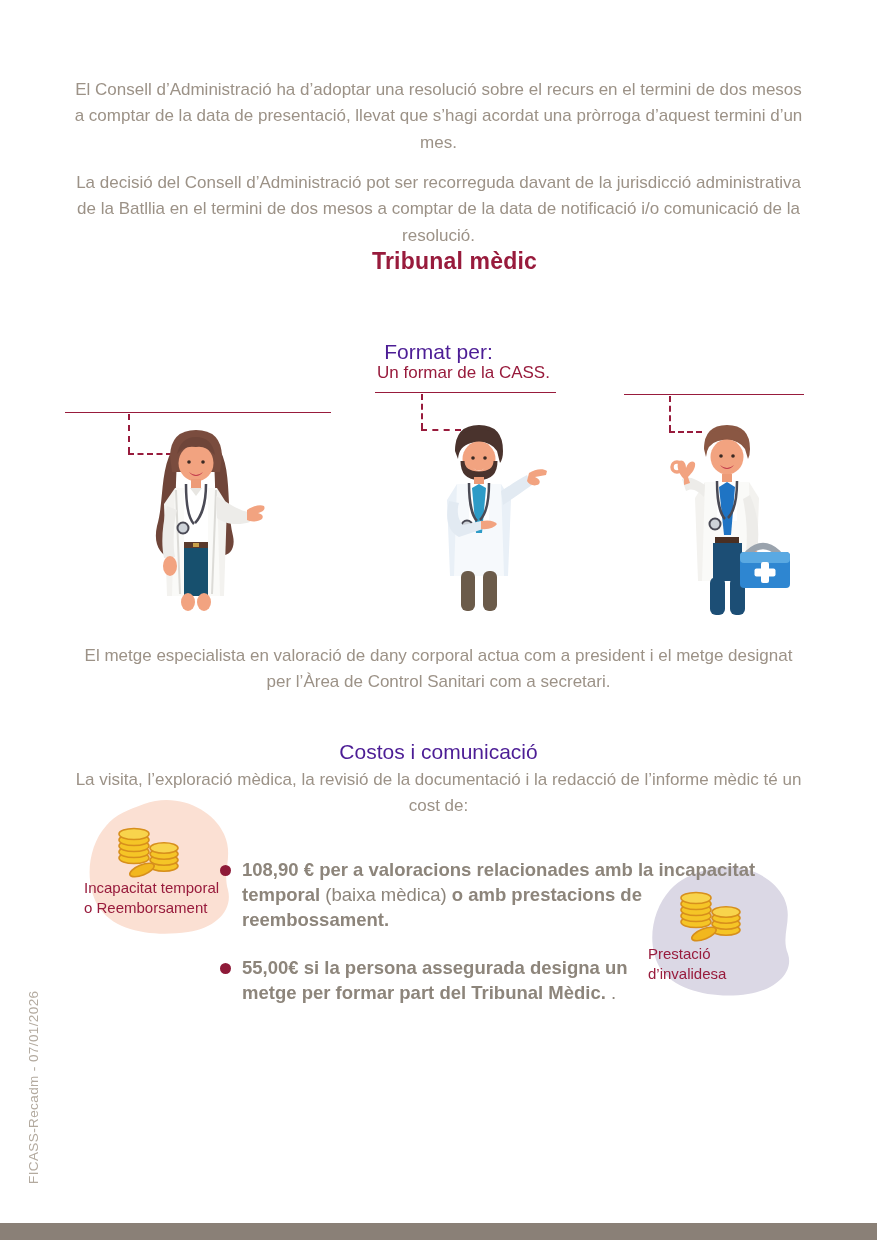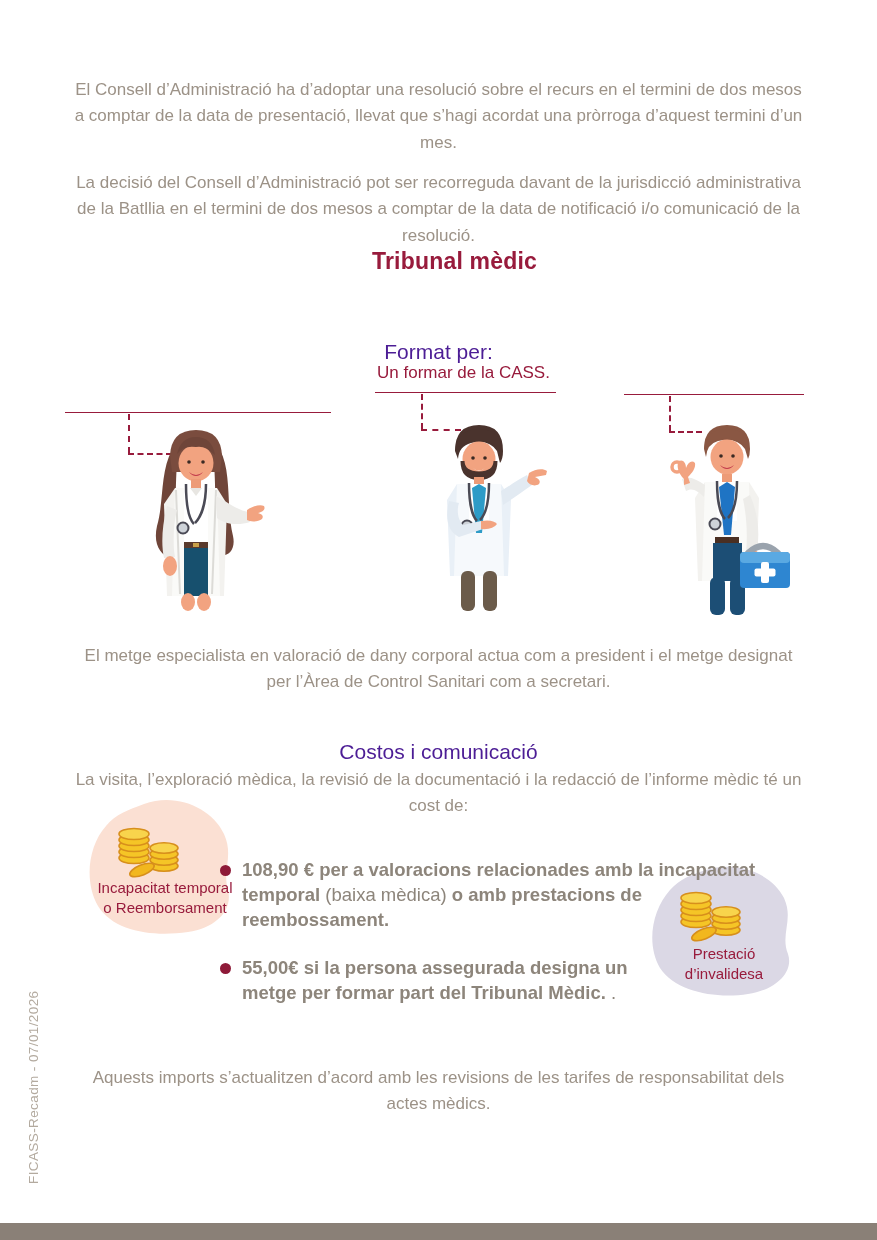--- a/index.html
+++ b/index.html
@@ -36,21 +36,21 @@
   }
   .bullet .txt{color:#8D857B;font-size:18.5px;line-height:1.35;}
   .bullet:nth-child(2) .txt{max-width:430px;}
   .bullet:nth-child(3) .txt{max-width:440px;}
   .seg-b{font-weight:700;}
   .seg-r{font-weight:400;}
   .badge{position:absolute;}
   .badge svg.blob{position:absolute;left:0;top:0;}
   .badge .coins{position:absolute;}
   .badge .badge-label{
-    position:absolute;width:100%;text-align:center;color:#981B3C;
+    position:absolute;width:100%;text-align:left;color:#981B3C;
     font-size:15px;line-height:1.3;font-weight:400;
   }
   .side-label{
     position:absolute;left:26px;top:1184px;transform:rotate(-90deg);
     transform-origin:0 0;white-space:nowrap;color:#B3AA9F;font-size:13.5px;
     letter-spacing:.4px;
   }
   .bottom-bar{
     position:absolute;left:0;bottom:0;width:877px;height:17px;background:#8A8077;
   }
@@ -249,19 +249,18 @@
     <div class="bullet">
       <span class="dot"></span>
       <span class="txt"><span class="seg-b">108,90 € per a valoracions relacionades amb la incapacitat temporal </span><span class="seg-r">(baixa mèdica) </span><span class="seg-b">o amb prestacions de reembossament.</span></span>
     </div>
     <div class="bullet">
       <span class="dot"></span>
       <span class="txt"><span class="seg-b">55,00€ si la persona assegurada designa un metge per formar part del Tribunal Mèdic.</span><span class="seg-r"> .</span></span>
     </div>
   </div>
 
-  <p class="para" style="top:1048px;">Aquests imports s’actualitzen d’acord amb les revisions de les tarifes de responsabilitat dels actes mèdics.</p>
 
   <div class="side-label">FICASS-Recadm - 07/01/2026</div>
 
   <div class="bottom-bar"></div>
 
 </div>
 
 </body></html>

